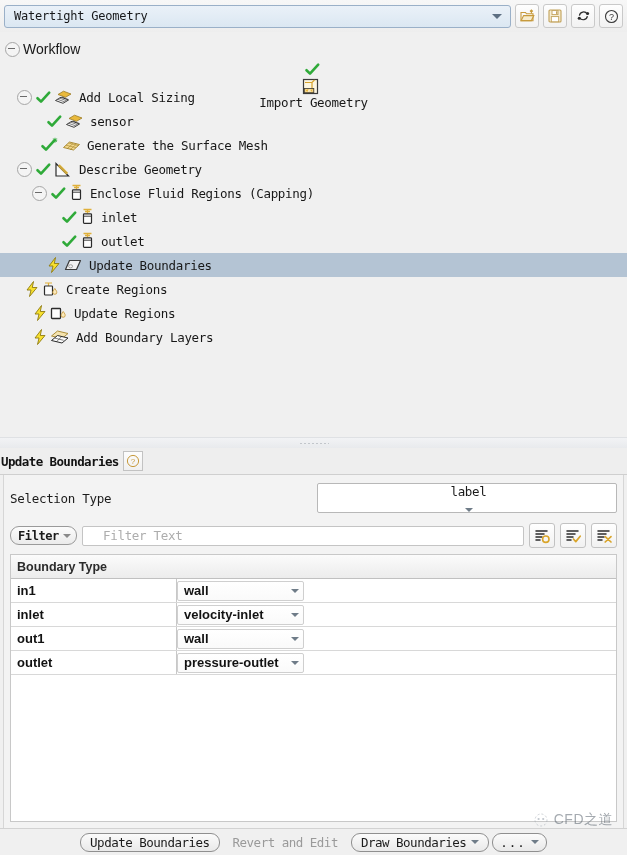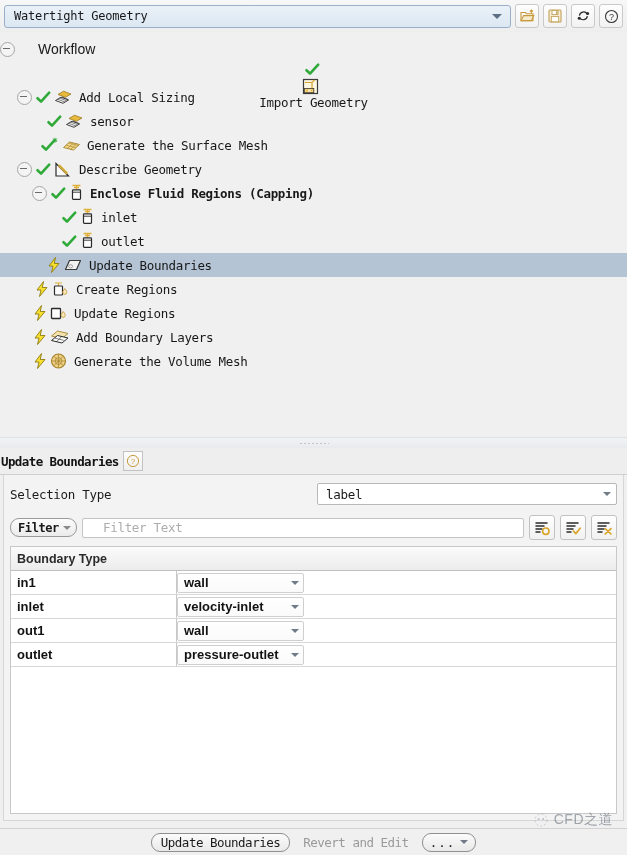--- a/index.html
+++ b/index.html
@@ -171,29 +171,30 @@
   }
   .row-label {
     font-size: 12.5px;
     letter-spacing: -0.3px;
     color: #1b1b1b;
     flex: 0 0 auto;
   }
   .spacer { flex: 1 1 auto; }
   .sel-combo {
     width: 300px;
-    height: 22px;
+    height: 30px;
     border: 1px solid #b8b8b8;
     border-radius: 2px;
     background: #ffffff;
     display: flex;
     align-items: center;
     padding: 0 5px 0 8px;
     box-sizing: border-box;
     font-size: 12.5px;
+    flex-direction: column;
   }
   .sel-combo .val { flex: 1 1 auto; letter-spacing: -0.3px; }
   .caret-sm {
     width: 0; height: 0;
     border-left: 4.5px solid transparent;
     border-right: 4.5px solid transparent;
     border-top: 4.5px solid #6f7c88;
   }
 
   .filter-row { gap: 5px; margin-bottom: 6px; }
@@ -395,21 +396,21 @@
   <div class="tool-btn">
     <svg width="15" height="15" viewBox="0 0 15 15">
       <circle cx="7.5" cy="7.5" r="6" fill="none" stroke="#3a3a3a" stroke-width="1.1"></circle>
       <text x="7.5" y="11" font-size="9" font-family="Liberation Sans, sans-serif" text-anchor="middle" fill="#3a3a3a">?</text>
     </svg>
   </div>
 </div>
 
 <div class="tree">
 
-  <div class="node root" style="gap:20px;">
+  <div class="node root" style="padding-left:5px;">
     <span class="expander"></span>
     <span class="nodetext">Workflow</span>
   </div>
 
   <div class="node" style="flex-direction:column;">
     <svg class="chk" width="17" height="17" viewBox="0 0 17 17">
         <path d="M2.5 9.2 6 12.6 14.2 3.6" fill="none" stroke="#2faa39" stroke-width="2.6" stroke-linecap="round" stroke-linejoin="round"></path>
       </svg>
     <svg class="ticon" width="17" height="17" viewBox="0 0 17 17">
       <rect x="1.5" y="1.5" width="14" height="14" fill="#fdf6e0" stroke="#3a3a3a" stroke-width="1.2"></rect>
@@ -463,21 +464,21 @@
         <path d="M2.5 9.2 6 12.6 14.2 3.6" fill="none" stroke="#2faa39" stroke-width="2.6" stroke-linecap="round" stroke-linejoin="round"></path>
       </svg>
     <svg class="ticon" width="19" height="17" viewBox="0 0 19 17">
       <path d="M2 15 2 2.5 14.5 15z" fill="#fafafa" stroke="#2b2b2b" stroke-width="1.2"></path>
       <path d="M4.8 4.2 13.2 12.6" stroke="#e0b744" stroke-width="2.6"></path>
       <path d="M4.8 4.2 13.2 12.6" stroke="#8e7120" stroke-width="0.5"></path>
     </svg>
     <span class="nodetext">Describe Geometry</span>
   </div>
 
-  <div class="node" style="padding-left:32px;font-weight:bold;">
+  <div class="node" style="padding-left:32px;">
     <span class="expander"></span>
     <svg class="chk" width="17" height="17" viewBox="0 0 17 17">
         <path d="M2.5 9.2 6 12.6 14.2 3.6" fill="none" stroke="#2faa39" stroke-width="2.6" stroke-linecap="round" stroke-linejoin="round"></path>
       </svg>
     <svg class="ticon" width="15" height="18" viewBox="0 0 15 18">
       <path d="M3.5 1.5h8M7.5 1.5v4M5 3.5h5" stroke="#e0b03a" stroke-width="1.3"></path>
       <rect x="3.5" y="5.8" width="8" height="9.5" rx="0.8" fill="#fdfdfd" stroke="#2b2b2b" stroke-width="1.2"></rect>
       <path d="M3.5 8.2h8" stroke="#2b2b2b" stroke-width="0.9"></path>
     </svg>
     <span class="nodetext">Enclose Fluid Regions (Capping)</span>
@@ -511,21 +512,21 @@
     <svg class="bolt" width="16" height="18" viewBox="0 0 16 18">
       <path d="M9.5 1.5 3 10h4l-1.5 6.5L13 7.5H8.3z" fill="#f7e02e" stroke="#8e7a10" stroke-width="0.9" stroke-linejoin="round"></path>
     </svg>
     <svg class="ticon" width="20" height="17" viewBox="0 0 20 17">
       <path d="M2.5 12.5 6.5 3.5h11l-4 9z" fill="#f2f2f2" stroke="#3a3a3a" stroke-width="1.2" stroke-linejoin="round"></path>
       <ellipse cx="7.6" cy="9.3" rx="2" ry="1.6" fill="none" stroke="#9a9a9a" stroke-width="0.9"></ellipse>
     </svg>
     <span class="nodetext">Update Boundaries</span>
   </div>
 
-  <div class="node" style="padding-left:34px;">
+  <div class="node" style="padding-left:24px;">
     <svg class="bolt" width="16" height="18" viewBox="0 0 16 18">
       <path d="M9.5 1.5 3 10h4l-1.5 6.5L13 7.5H8.3z" fill="#f7e02e" stroke="#8e7a10" stroke-width="0.9" stroke-linejoin="round"></path>
     </svg>
     <svg class="ticon" width="19" height="17" viewBox="0 0 19 17">
       <path d="M4 2h7M7.5 2v3" stroke="#e0b03a" stroke-width="1.2"></path>
       <rect x="3.5" y="5" width="8" height="9" rx="0.8" fill="#fdfdfd" stroke="#2b2b2b" stroke-width="1.2"></rect>
       <path d="M13.8 7.5c1.6 2.2 2 3 2 3.8a2 2 0 0 1-4 0c0-.8.4-1.6 2-3.8z" fill="#fae9bd" stroke="#c79a3c" stroke-width="0.9"></path>
     </svg>
     <span class="nodetext">Create Regions</span>
   </div>
@@ -546,31 +547,20 @@
       <path d="M9.5 1.5 3 10h4l-1.5 6.5L13 7.5H8.3z" fill="#f7e02e" stroke="#8e7a10" stroke-width="0.9" stroke-linejoin="round"></path>
     </svg>
     <svg class="ticon" width="21" height="17" viewBox="0 0 21 17">
       <path d="M2.5 7 8.5 2 19 4.5 13 9.5z" fill="#f5e3ae" stroke="#a4832a" stroke-width="0.9"></path>
       <path d="M2.5 11.5 8.5 6.5 19 9 13 14z" fill="#fbfbfb" stroke="#2b2b2b" stroke-width="1"></path>
       <path d="M5.8 9.1 14.6 11.3M7.2 13 12.6 7.6" fill="none" stroke="#2b2b2b" stroke-width="0.6"></path>
     </svg>
     <span class="nodetext">Add Boundary Layers</span>
   </div>
 
-  <div class="node" style="padding-left:32px;">
-    <svg class="bolt" width="16" height="18" viewBox="0 0 16 18">
-      <path d="M9.5 1.5 3 10h4l-1.5 6.5L13 7.5H8.3z" fill="#f7e02e" stroke="#8e7a10" stroke-width="0.9" stroke-linejoin="round"></path>
-    </svg>
-    <svg class="ticon" width="19" height="18" viewBox="0 0 19 18">
-      <circle cx="9.5" cy="9" r="7" fill="#eecf86" stroke="#a4832a" stroke-width="1.1"></circle>
-      <path d="M2.8 9h13.4M9.5 2v14M4.5 4 14.5 14M14.5 4 4.5 14" stroke="#a4832a" stroke-width="0.7"></path>
-      <circle cx="9.5" cy="9" r="3.4" fill="none" stroke="#a4832a" stroke-width="0.7"></circle>
-    </svg>
-    <span class="nodetext">Generate the Volume Mesh</span>
-  </div>
 </div>
 
 <div class="splitter">
   <div class="grip"></div>
 </div>
 
 <div class="taskpanel">
 
   <div class="task-title-row">
     <span class="task-title">Update Boundaries</span>
@@ -680,17 +670,21 @@
   <span class="wm-text">CFD之道</span>
 </div>
 
 <div class="bottombar">
   <div class="btm-btn">
     <span>Update Boundaries</span>
   </div>
   <div class="btm-btn disabled">
     <span>Revert and Edit</span>
   </div>
+  <div class="btm-btn">
+    <span>Draw Boundaries</span>
+    <span class="caret-sm"></span>
+  </div>
   <div class="btm-btn dots">
     <span>...</span>
     <span class="caret-sm"></span>
   </div>
 </div>
 
 </body></html>

